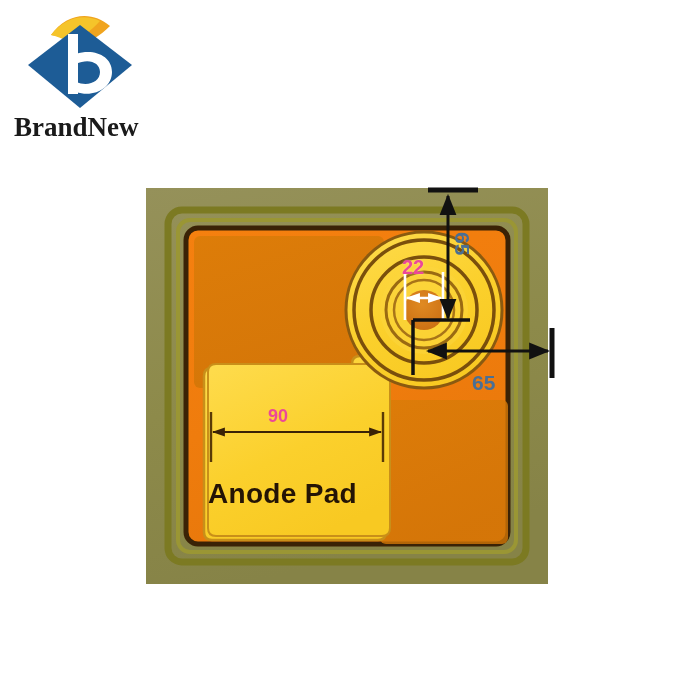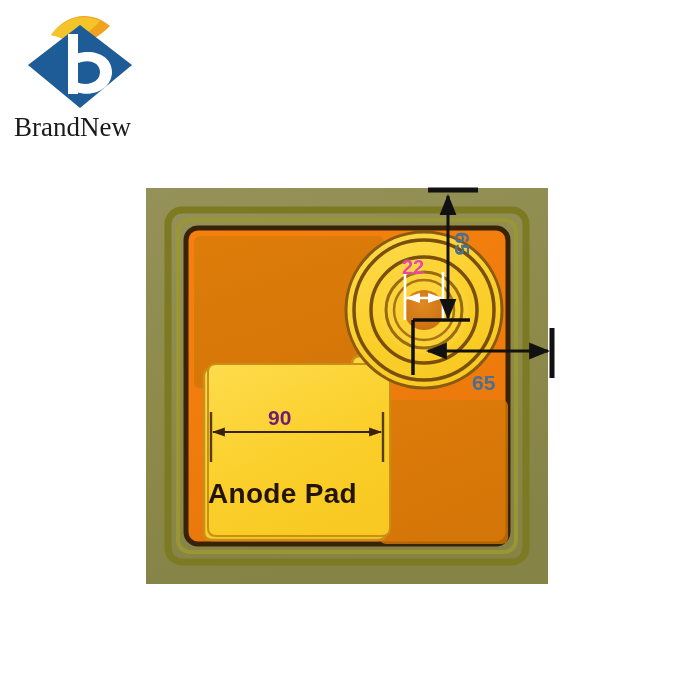--- a/index.html
+++ b/index.html
@@ -15,20 +15,21 @@
     overflow: hidden;
   }
 
   
   #brand-logo {
     position: absolute;
     left: 14px;
     top: 8px;
     width: 170px;
     height: 140px;
+    font-weight: bold;
   }
   #logo-mark {
     position: absolute;
     left: 6px;
     top: 0px;
     width: 120px;
     height: 108px;
   }
   #brand-name {
     position: absolute;
@@ -72,22 +73,22 @@
     transform: rotate(90deg);
     transform-origin: left top;
   }
   #label-65-bottom {
     left: 472px; top: 371px;
     font-size: 21px;
     color: #4a6f94;
   }
   #label-90 {
     left: 268px; top: 406px;
-    font-size: 21px;
-    color: #701a75;
+    font-size: 18px;
+    color: #ec4899;
   }
   #label-anode {
     left: 208px; top: 478px;
     font-size: 28px;
     color: #241405;
     letter-spacing: .3px;
   }
 </style>
 </head>
 <body>

